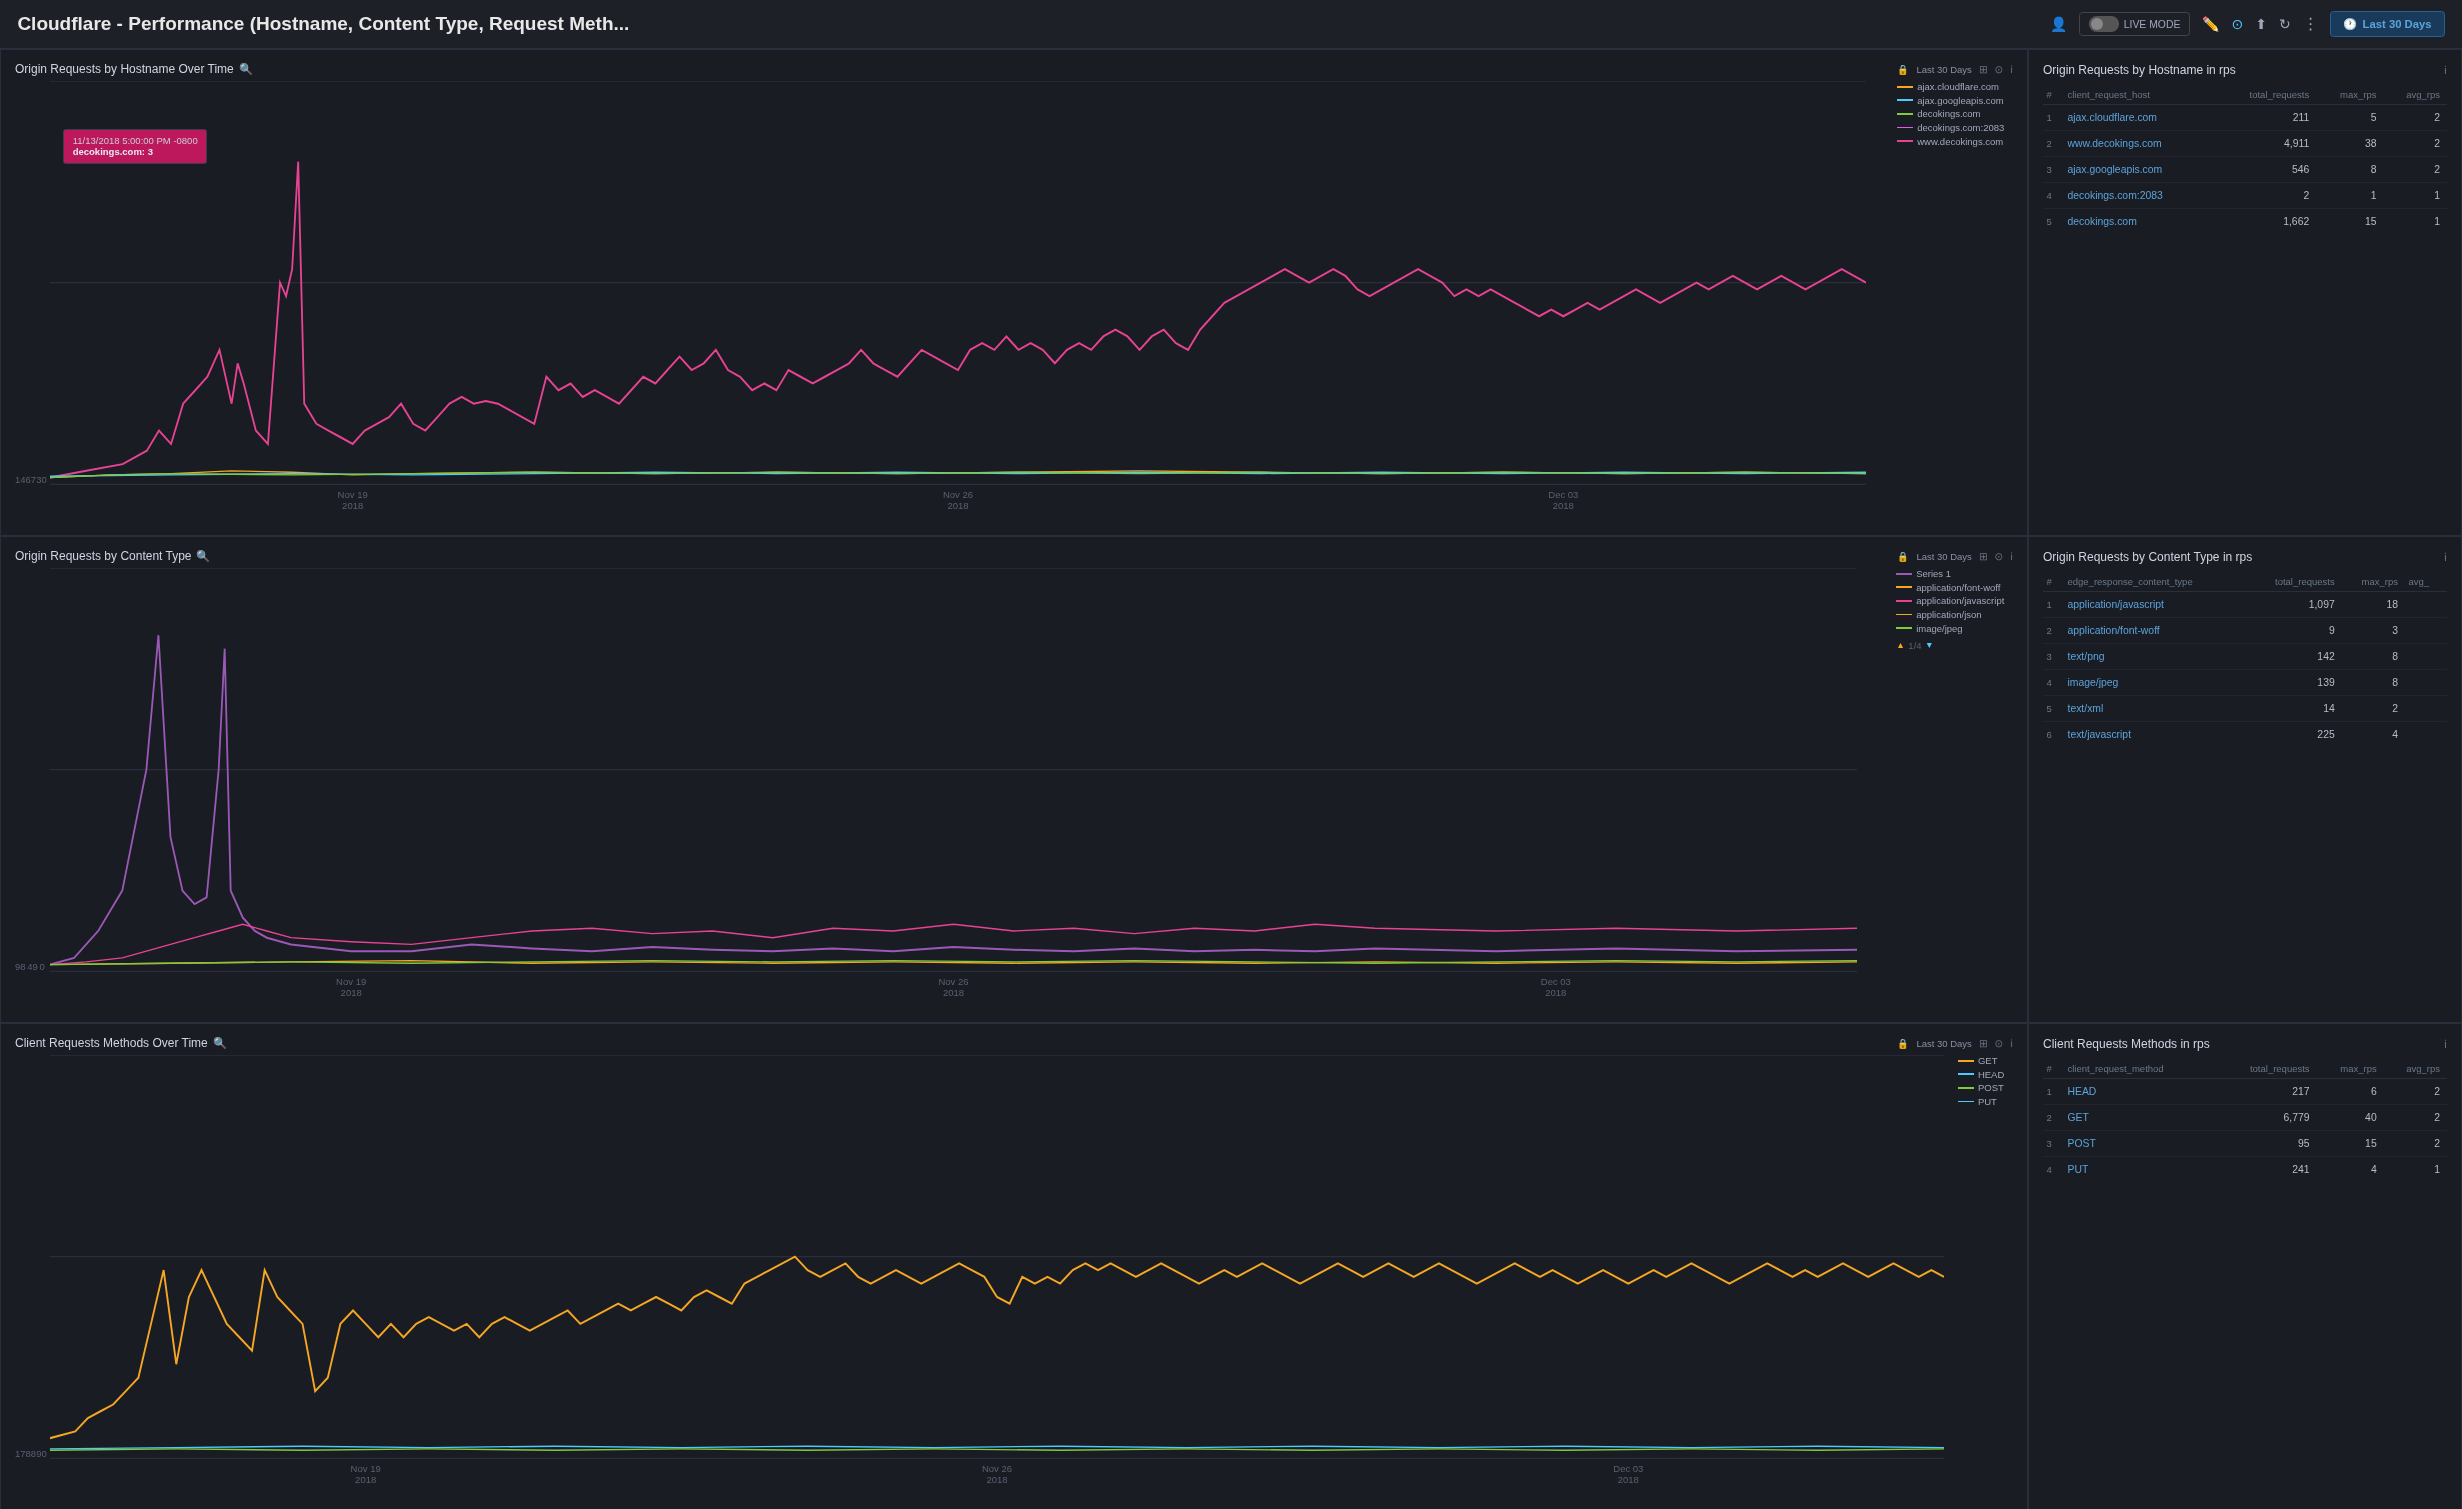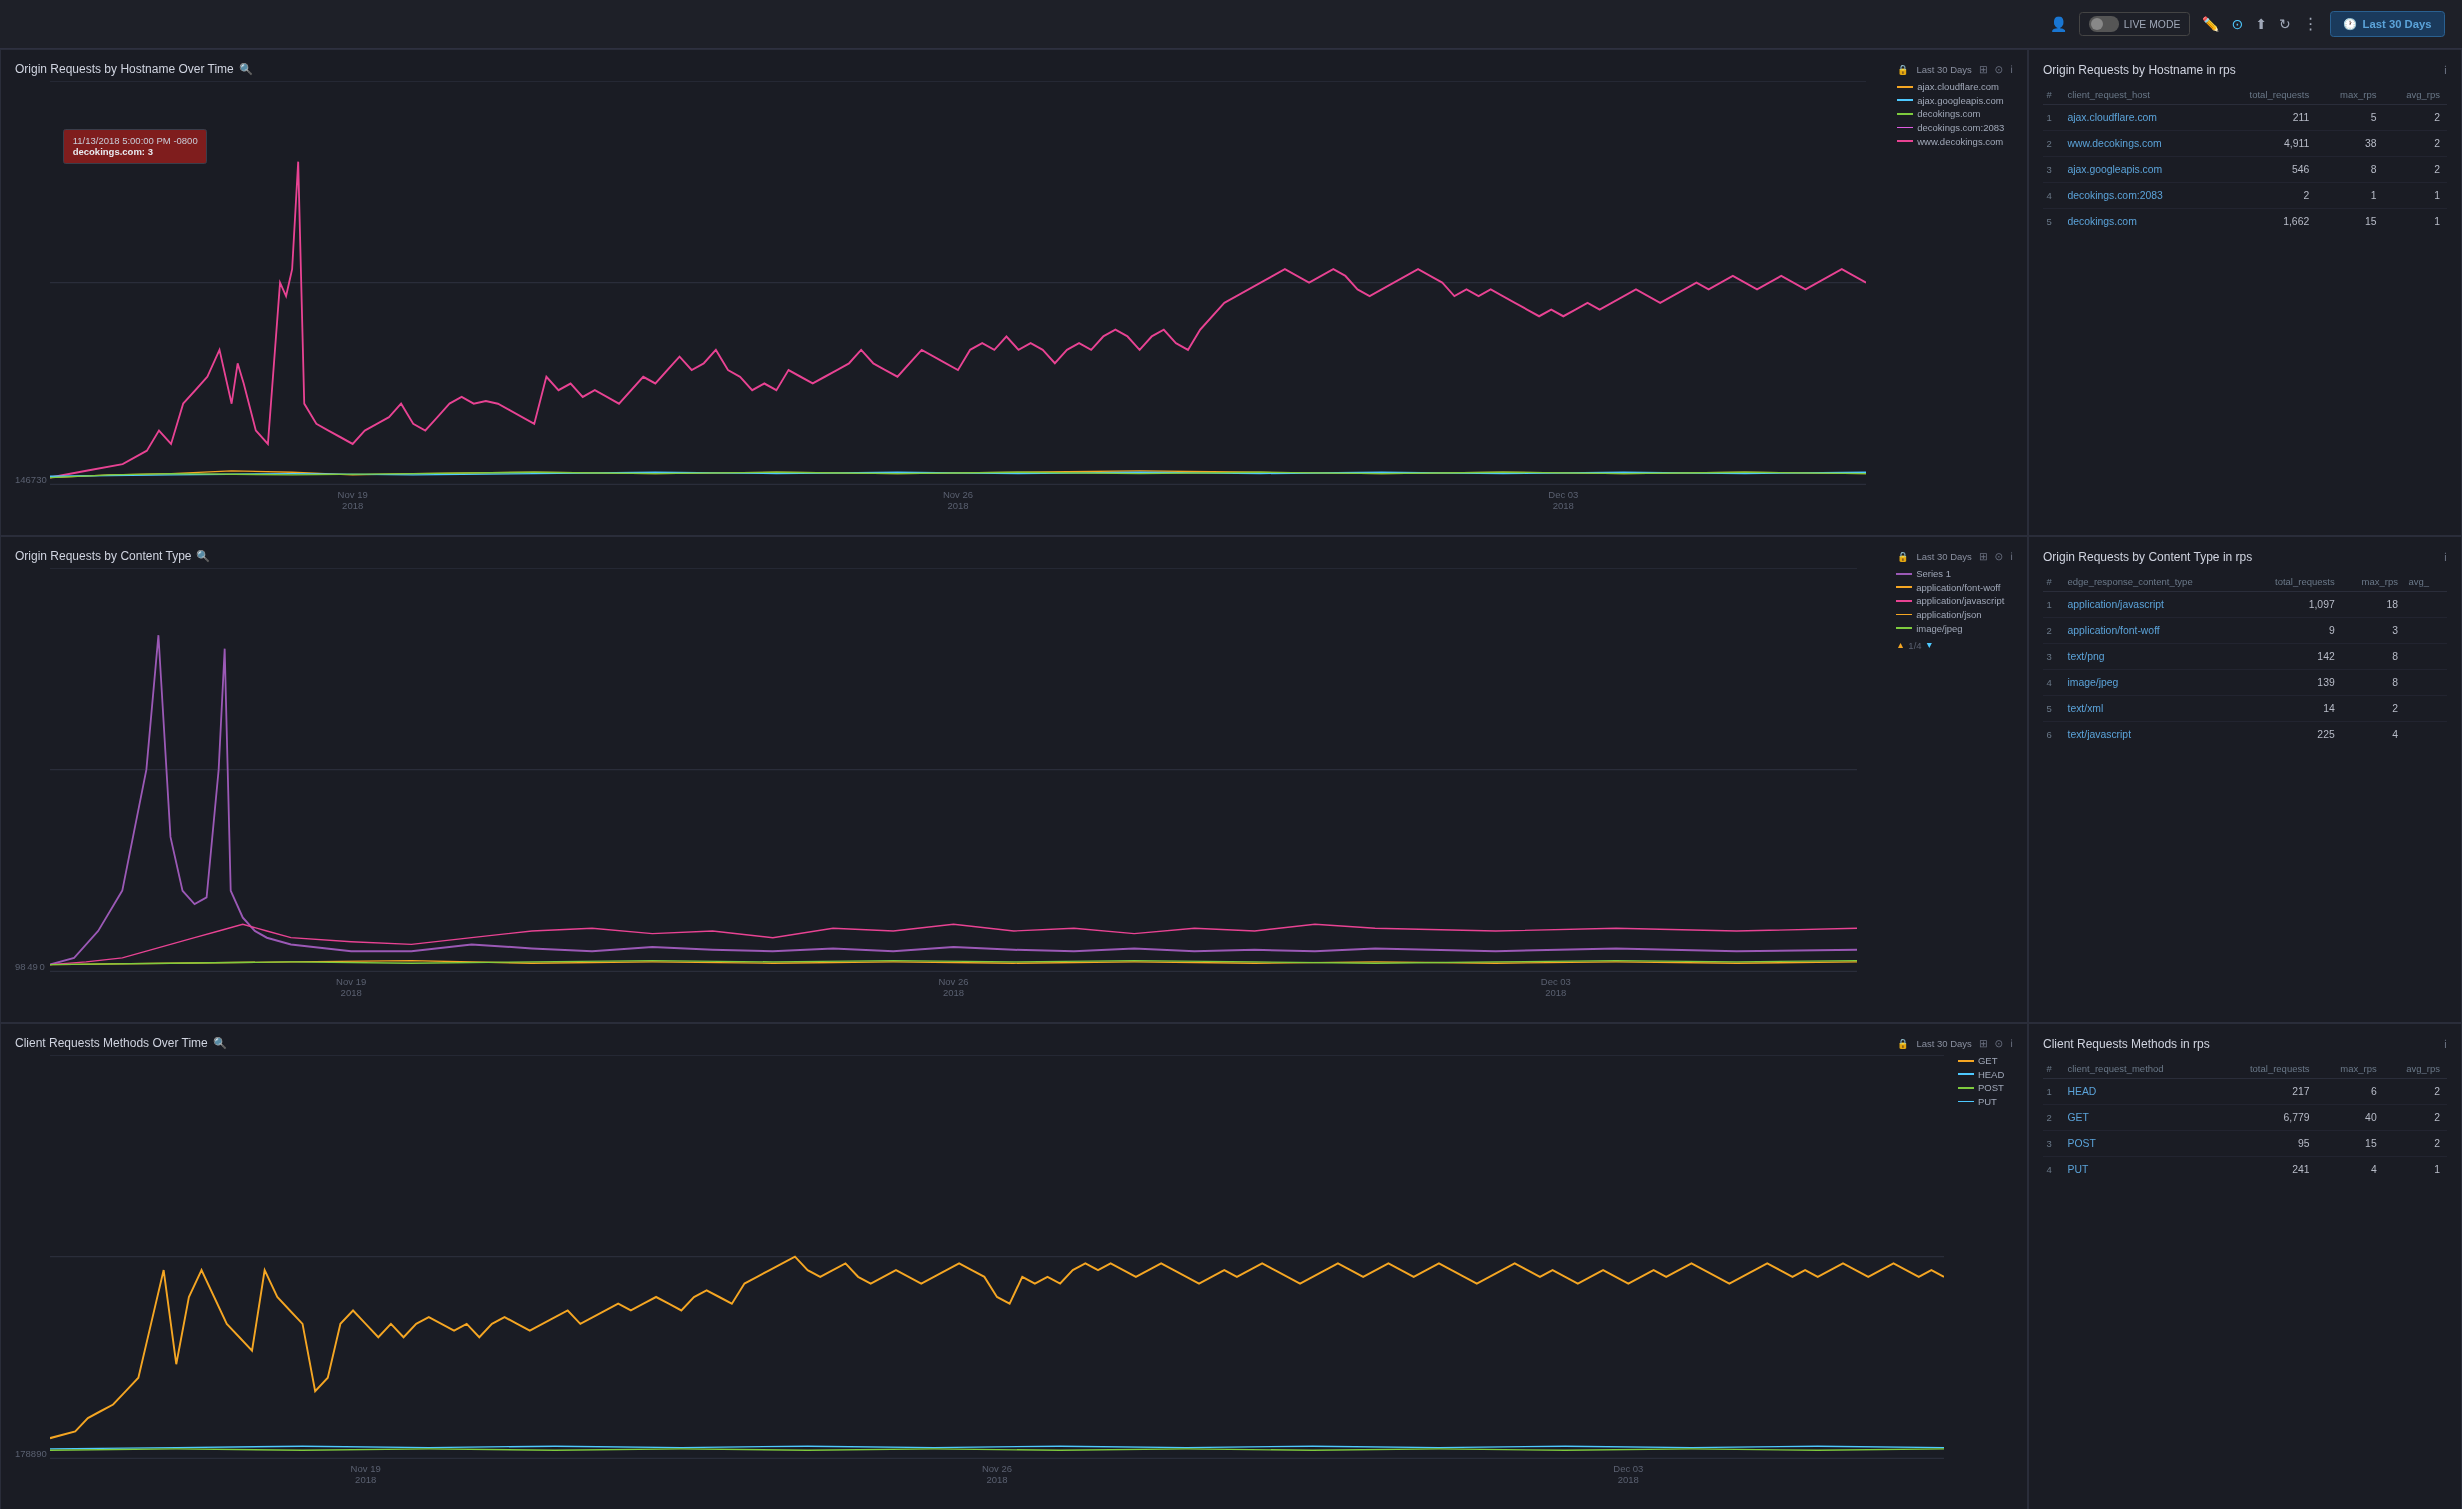--- a/index.html
+++ b/index.html
@@ -213,39 +213,40 @@
       flex-direction: row;
       justify-content: space-between;
       align-items: flex-end;
       padding-right: 5.2px;
       font-size: 9.5px;
       color: #5a6070;
     }
 
     .tooltip-box {
       position: absolute;
-      background: #7f1d1d;
+      background: #be185d;
       border: 0.9px solid #3a3d4a;
       padding: 5.2px 8.7px;
       font-size: 9.5px;
       color: #c8ccd8;
       left: 43px;
       top: 52px;
       border-radius: 2.6px;
       white-space: nowrap;
     }
     .tooltip-value {
       color: #e8eaf0;
       font-weight: 600;
     }
   </style>
 </head>
 <body>
 
 <div class="header">
+  <span class="header-title">Cloudflare - Performance (Hostname, Content Type, Request Meth...</span>
   <div class="header-icons">
     <span style="font-size:14px;color:#a0a8b8;">👤</span>
     <div class="live-mode-badge">
       <div class="toggle-switch"></div>
       <span>LIVE MODE</span>
     </div>
     <span style="font-size:14px;color:#a0a8b8;">✏️</span>
     <span style="font-size:14px;color:#4ec9ff;">⊙</span>
     <span style="font-size:14px;color:#a0a8b8;">⬆</span>
     <span style="font-size:14px;color:#a0a8b8;">↻</span>

